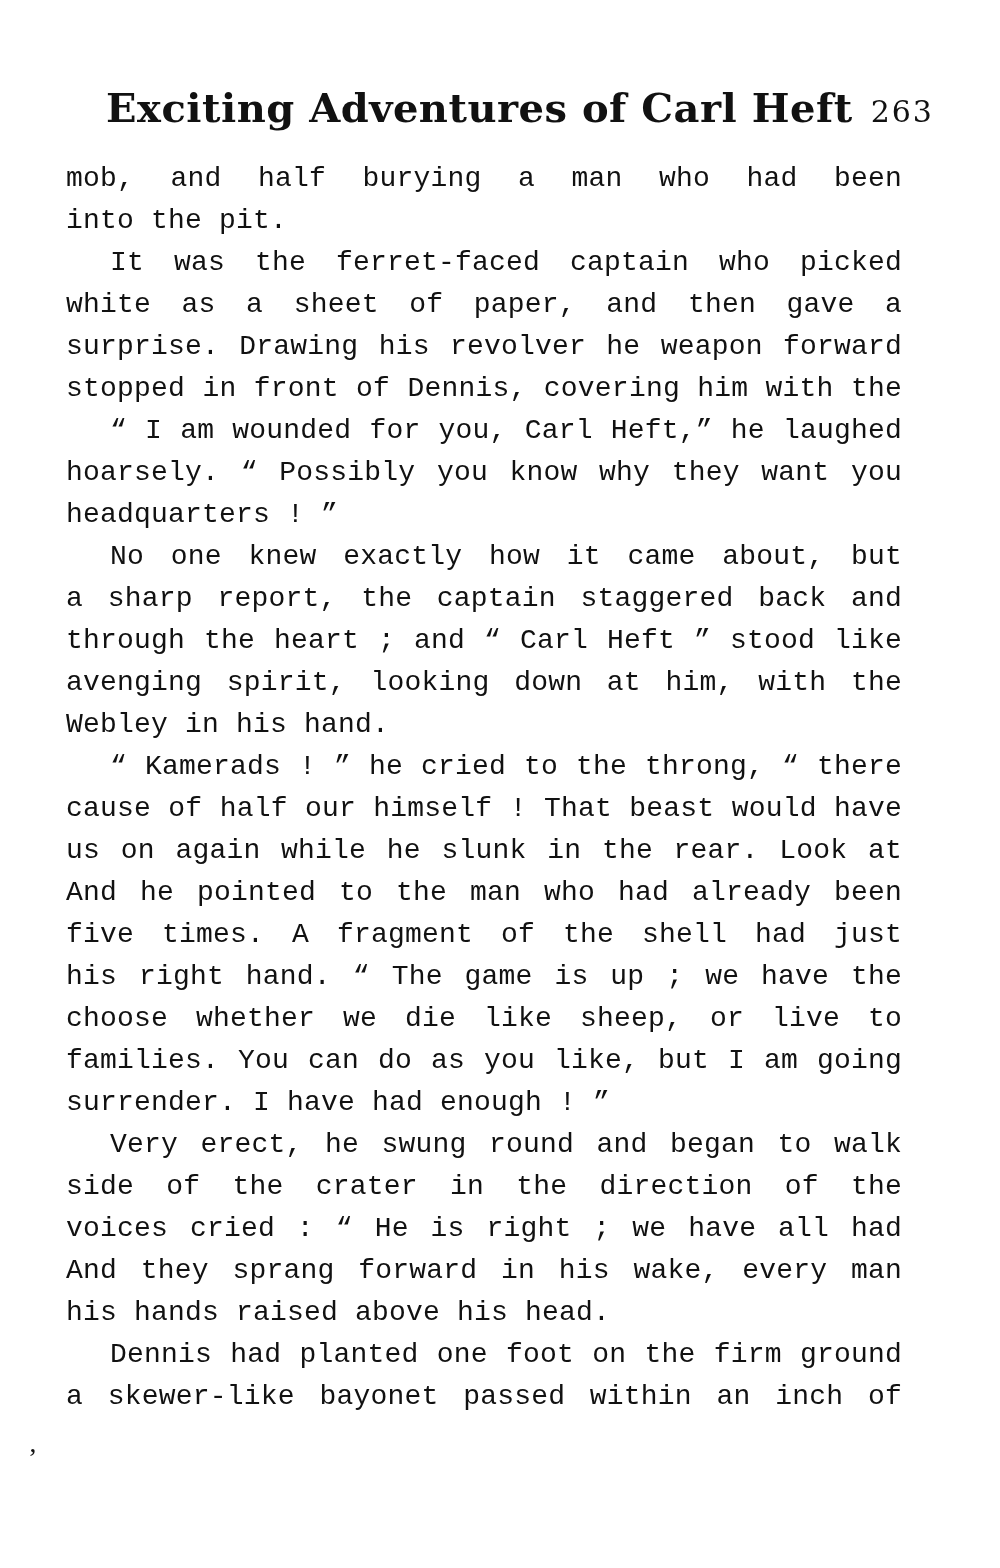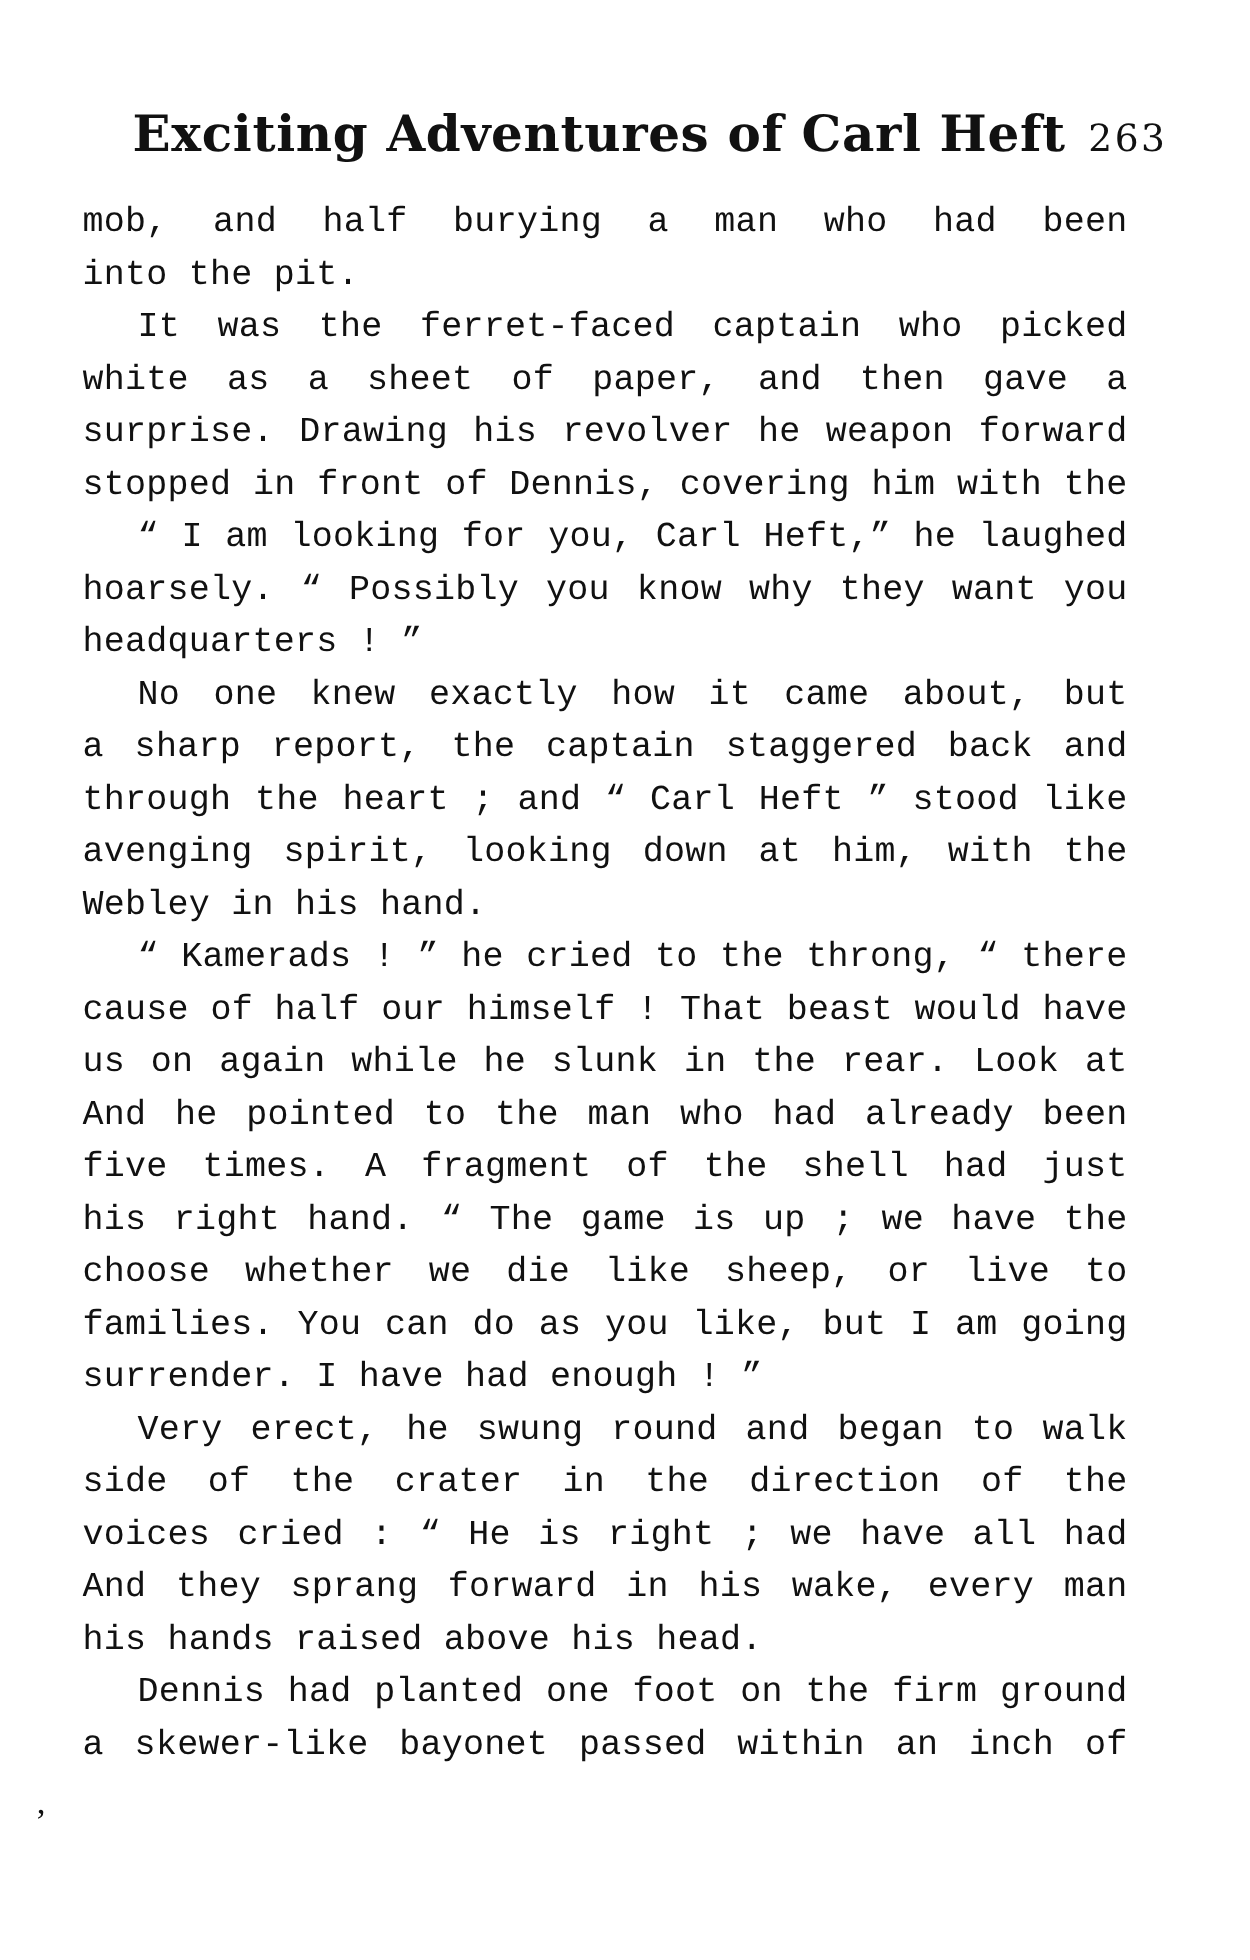--- a/index.html
+++ b/index.html
@@ -91,21 +91,21 @@
         <div class="line">mob, and half burying a man who had been descending</div>
         <div class="line lastline">into the pit.</div>
       </div>
       <div class="para">
         <div class="line indent">It was the ferret-faced captain who picked himself up,</div>
         <div class="line">white as a sheet of paper, and then gave a guttural cry of</div>
         <div class="line">surprise. Drawing his revolver he weapon forward and</div>
         <div class="line">stopped in front of Dennis, covering him with the</div>
       </div>
       <div class="para">
-        <div class="line indent">“ I am looking for you, Carl Heft,” he laughed</div>
+        <div class="line indent">“ I am wounded for you, Carl Heft,” he laughed</div>
         <div class="line">hoarsely. “ Possibly you know why they want you at</div>
         <div class="line lastline">headquarters ! ”</div>
       </div>
       <div class="para">
         <div class="line indent">No one knew exactly how it came about, but there was</div>
         <div class="line">a sharp report, the captain staggered back and fell, shot</div>
         <div class="line">through the heart ; and “ Carl Heft ” stood like some</div>
         <div class="line">avenging spirit, looking down at him, with the smoking</div>
         <div class="line lastline">Webley in his hand.</div>
       </div>

